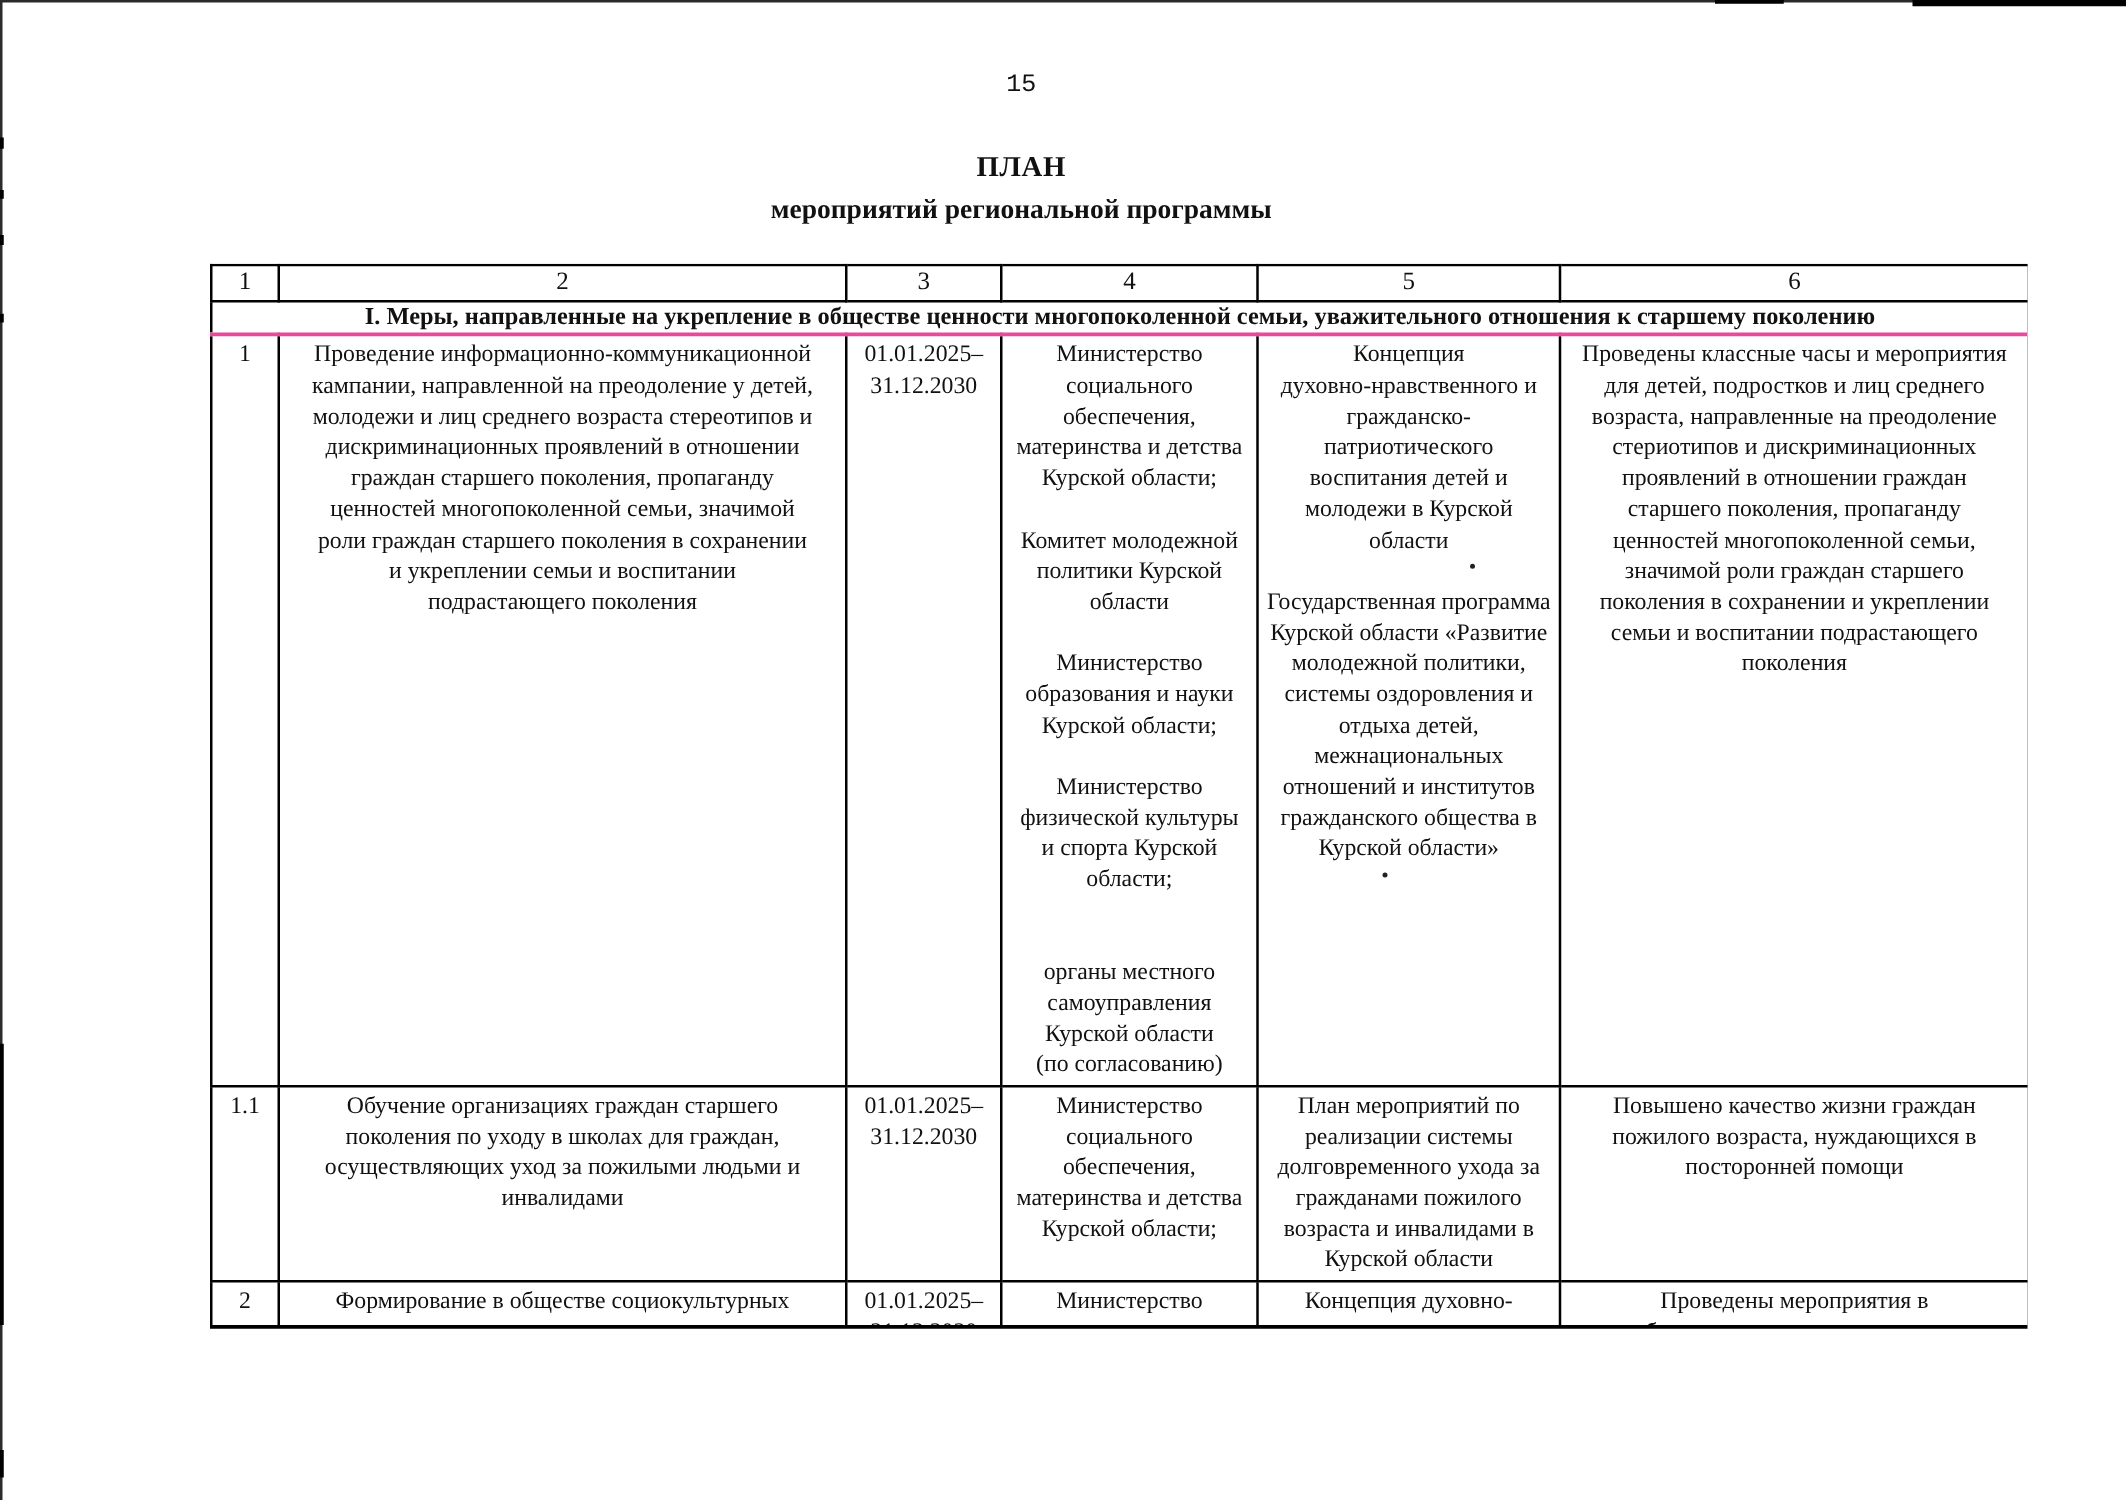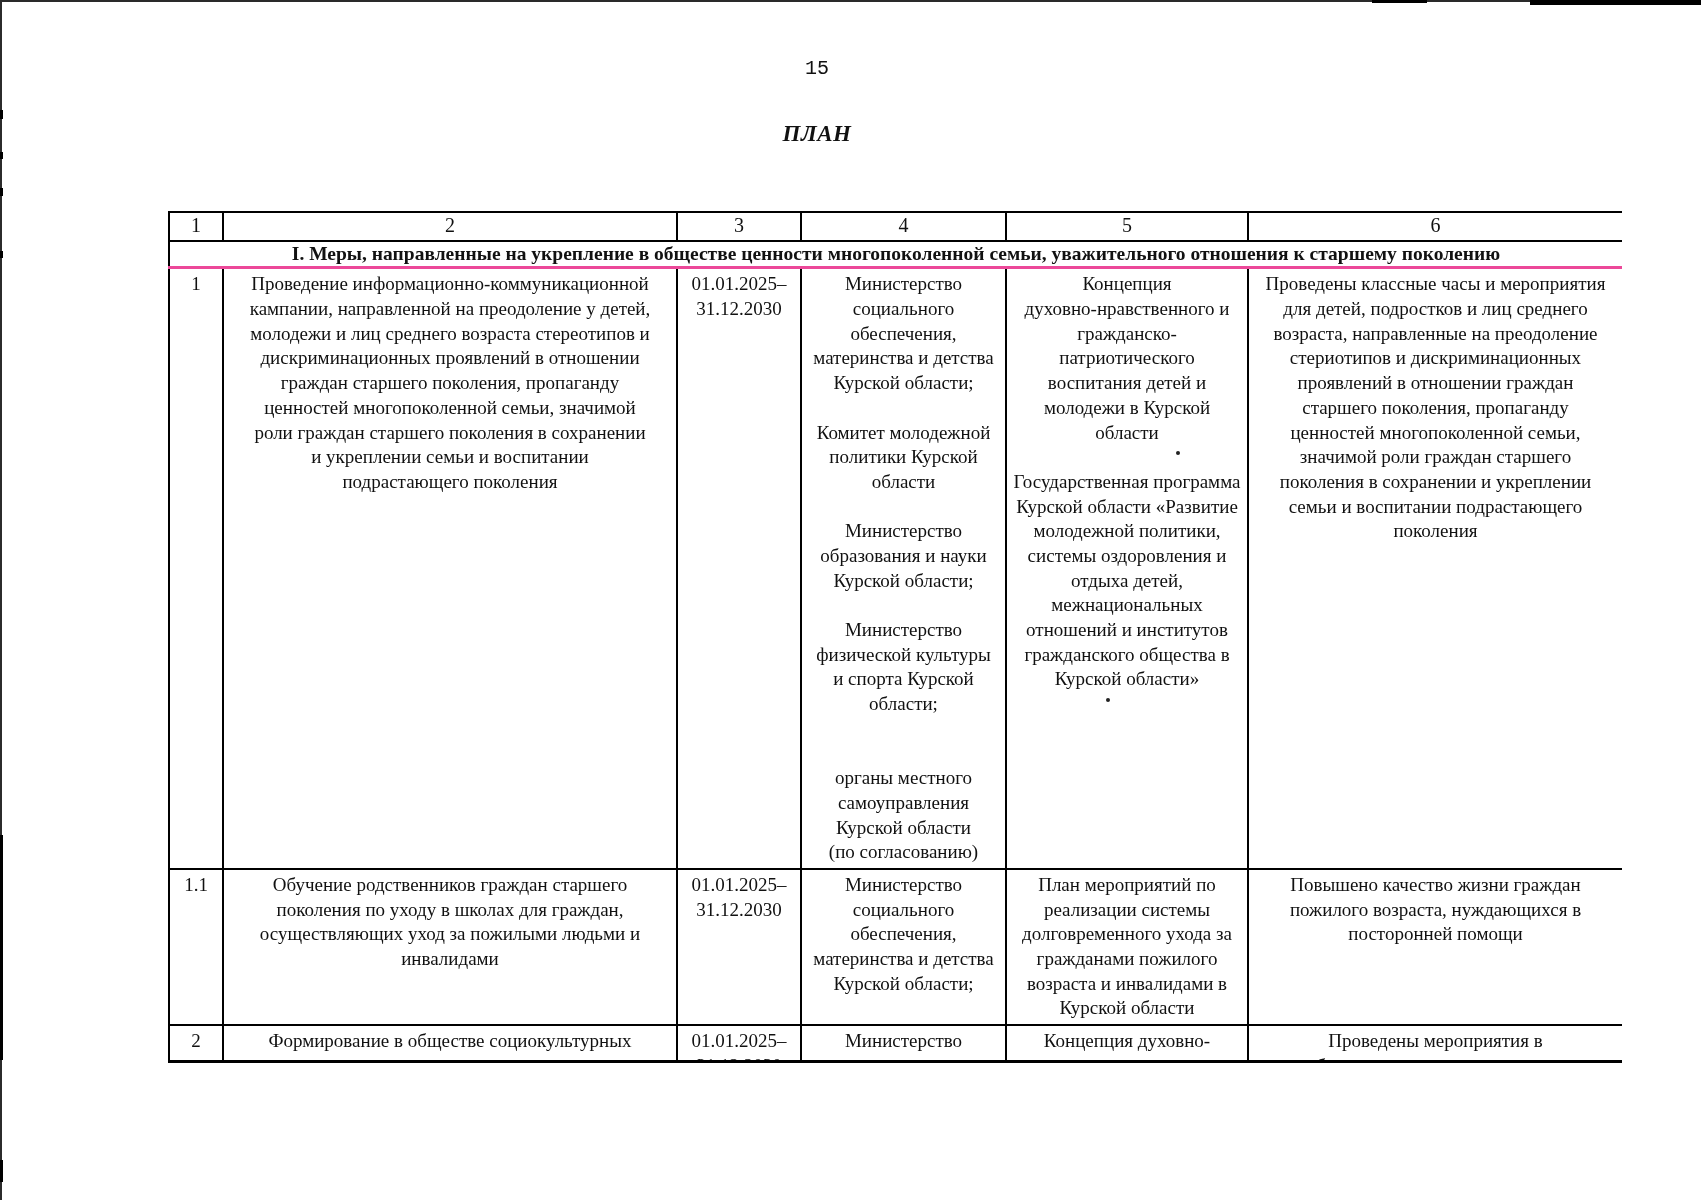--- a/index.html
+++ b/index.html
@@ -11,21 +11,21 @@
     position: relative;
     overflow: hidden;
   }
   .artifact { position: absolute; background: #000; }
   .page-number {
     position: absolute; top: 57px; left: 0; width: 1634px;
     text-align: center; font-size: 20px; font-family: Liberation Mono, monospace;
   }
   .title-block {
     position: absolute; top: 121px; left: 0; width: 1634px;
-    text-align: center; font-weight: bold; font-style: italic;
+    text-align: center; font-weight: bold;
   }
   .title-line1 { font-size: 23px; letter-spacing: 0.5px; }
   .title-line2 { font-size: 22px; margin-top: 7px; }
   .table-wrap {
     position: absolute; left: 168px; top: 211px;
     width: 1454px; height: 852px;
     overflow: hidden;
     border-bottom: 3px solid #000;
     box-sizing: border-box;
   }
@@ -75,20 +75,21 @@
 <div class="artifact" style="left:0; top:152px; width:3px; height:7px;"></div>
 <div class="artifact" style="left:0; top:188px; width:3px; height:8px;"></div>
 <div class="artifact" style="left:0; top:251px; width:3px; height:7px;"></div>
 <div class="artifact" style="left:0; top:1160px; width:3px; height:22px;"></div>
 <div class="dot" style="left:1176px; top:451px;"></div>
 <div class="dot" style="left:1106px; top:698px;"></div>
 
 <div class="page-number">15</div>
 <div class="title-block">
   <div class="title-line1">ПЛАН</div>
+  <div class="title-line2">мероприятий региональной программы</div>
 </div>
 
 <div class="table-wrap">
   <table class="plan">
     <colgroup>
       <col style="width:54px">
       <col style="width:454px">
       <col style="width:124px">
       <col style="width:205px">
       <col style="width:242px">
@@ -167,21 +168,21 @@
 проявлений в отношении граждан
 старшего поколения, пропаганду
 ценностей многопоколенной семьи,
 значимой роли граждан старшего
 поколения в сохранении и укреплении
 семьи и воспитании подрастающего
 поколения</td>
       </tr>
       <tr class="row-1-1">
         <td>1.1</td>
-        <td>Обучение родственников граждан старшего
+        <td>Обучение организациях граждан старшего
 поколения по уходу в школах для граждан,
 осуществляющих уход за пожилыми людьми и
 инвалидами</td>
         <td>01.01.2025–
 31.12.2030</td>
         <td>Министерство
 социального
 обеспечения,
 материнства и детства
 Курской области;</td>

